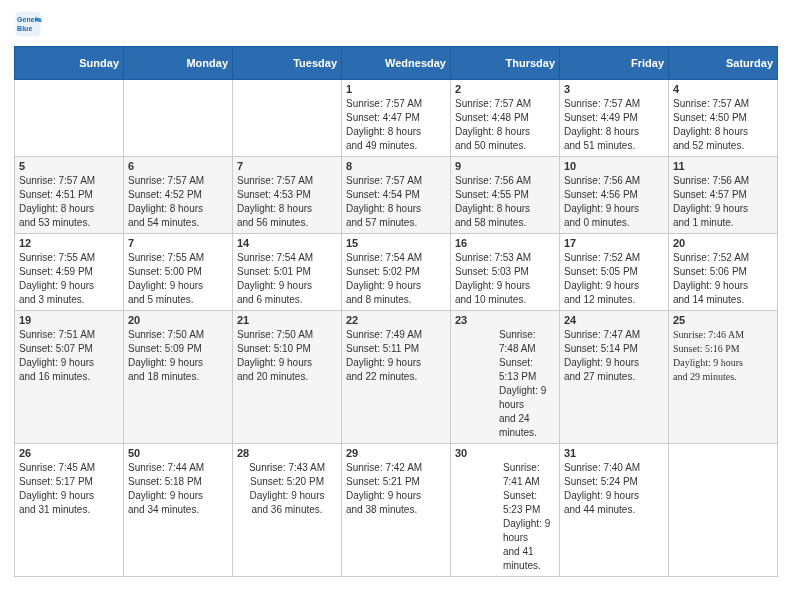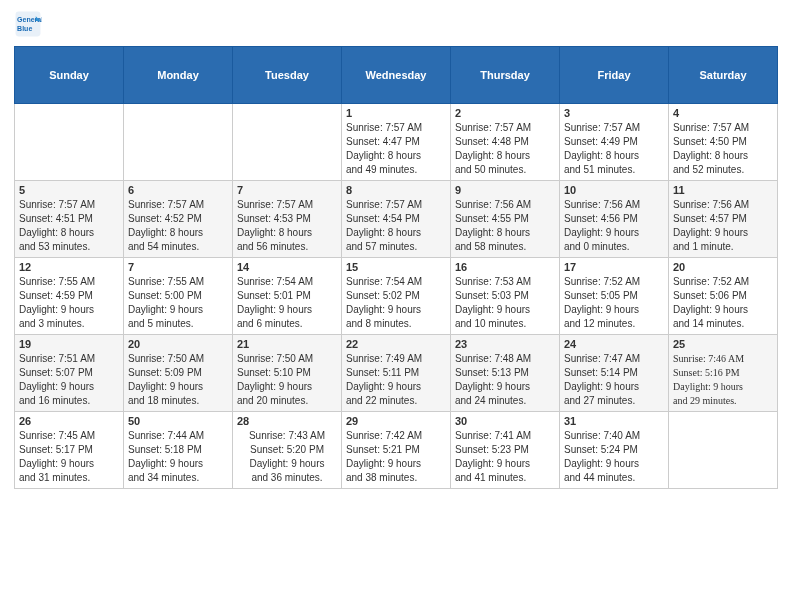--- a/index.html
+++ b/index.html
@@ -55,22 +55,22 @@
     .calendar {
       width: 100%;
       border-collapse: collapse;
       border: 1px solid #ccc;
     }
     .calendar th {
       background: #2b6cb0;
       color: #fff;
       font-size: 11px;
       font-weight: bold;
-      padding: 22px 4px;
-      text-align: center;
+      padding: 10px 4px;
+      text-align: right;
       border: 1px solid #1a5a9e;
     }
     .calendar td {
       border: 1px solid #ccc;
       vertical-align: top;
       padding: 3px 4px;
       width: 109px;
       min-height: 70px;
       font-size: 9.5px;
       color: #333;
@@ -290,21 +290,21 @@
           </td>
           <td>
             <span class="day-num">22</span>
             <div class="day-info" style="white-space: pre-line;">Sunrise: 7:49 AM
 Sunset: 5:11 PM
 Daylight: 9 hours
 and 22 minutes.</div>
           </td>
           <td>
             <span class="day-num">23</span>
-            <div class="day-info" style="white-space: pre-line;">Sunrise: 7:48 AM
+            <div class="day-info" style="white-space: pre-line; margin-left: 44px;">Sunrise: 7:48 AM
 Sunset: 5:13 PM
 Daylight: 9 hours
 and 24 minutes.</div>
           </td>
           <td>
             <span class="day-num">24</span>
             <div class="day-info" style="white-space: pre-line;">Sunrise: 7:47 AM
 Sunset: 5:14 PM
 Daylight: 9 hours
 and 27 minutes.</div>
@@ -341,21 +341,21 @@
           </td>
           <td>
             <span class="day-num">29</span>
             <div class="day-info" style="white-space: pre-line;">Sunrise: 7:42 AM
 Sunset: 5:21 PM
 Daylight: 9 hours
 and 38 minutes.</div>
           </td>
           <td>
             <span class="day-num">30</span>
-            <div class="day-info" style="white-space: pre-line;">Sunrise: 7:41 AM
+            <div class="day-info" style="white-space: pre-line; margin-left: 48px;">Sunrise: 7:41 AM
 Sunset: 5:23 PM
 Daylight: 9 hours
 and 41 minutes.</div>
           </td>
           <td>
             <span class="day-num">31</span>
             <div class="day-info" style="white-space: pre-line;">Sunrise: 7:40 AM
 Sunset: 5:24 PM
 Daylight: 9 hours
 and 44 minutes.</div>

